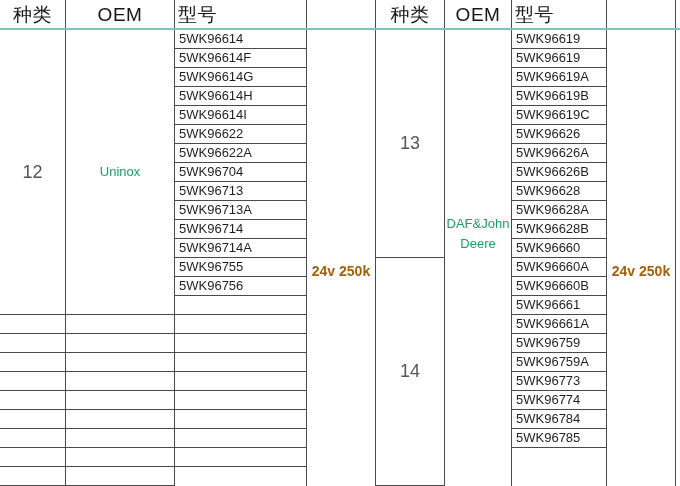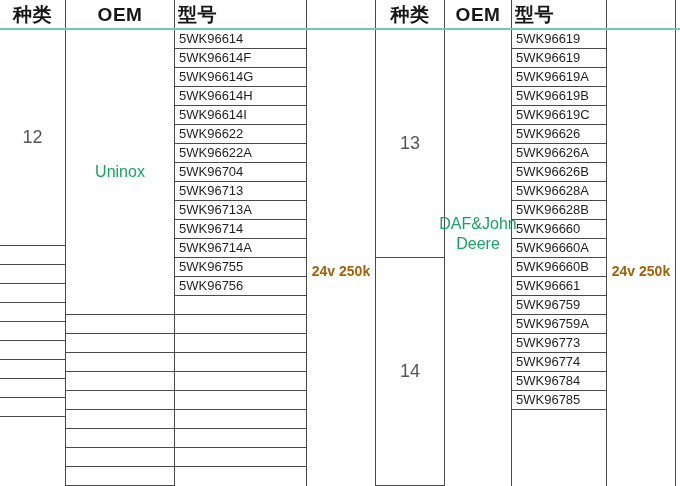--- a/index.html
+++ b/index.html
@@ -5,41 +5,41 @@
   * { margin: 0; padding: 0; box-sizing: border-box; }
   html, body { width: 680px; height: 486px; background: #fff; overflow: hidden; }
   body { font-family: "Liberation Sans", "DejaVu Sans", sans-serif; position: relative; }
 
   .sheet { position: absolute; left: 0; top: 0; width: 680px; height: 486px; background: #fff; }
   .tbl  { position: absolute; top: 0; height: 486px; }
   .col  { position: absolute; top: 0; height: 486px; border-right: 1px solid var(--grid, #4a4a4a); background: transparent; }
 
   .hdr {
     height: 30px; display: flex; align-items: center;
-    font-weight: bold; font-size: 19px; color: #161616;
+    font-weight: normal; font-size: 19px; color: #161616;
     letter-spacing: 0.5px; white-space: nowrap; overflow: hidden;
   }
   .hdr.center { justify-content: center; }
   .hdr.left   { padding-left: 3px; }
 
   .cell {
     height: 19px; border-bottom: 1px solid var(--grid, #4a4a4a);
     font-size: 13px; line-height: 18px; color: #1f1f1f;
     padding-left: 4px; white-space: nowrap; overflow: hidden;
   }
 
   .type-block {
     display: flex; align-items: center; justify-content: center;
     font-size: 18px; color: var(--typecol, #565656);
     border-bottom: 1px solid var(--grid, #4a4a4a);
   }
 
   .oem-block {
     display: flex; align-items: center; justify-content: center;
-    text-align: center; font-size: 16px; line-height: 20px;
+    text-align: center; font-size: 13px; line-height: 20px;
     color: var(--green, #18a262); padding: 0 2px;
   }
   .oem-block.bordered { border-bottom: 1px solid var(--grid, #4a4a4a); }
 
   .volt-block {
     height: 482px; display: flex; align-items: center; justify-content: center;
     font-size: 14px; font-weight: bold; color: #a16207; white-space: nowrap;
   }
 
   .teal-line {
@@ -49,21 +49,21 @@
 </style>
 </head>
 <body>
 
 <div class="sheet">
 
   <section class="tbl" style="left:0; width:376px;">
     <div class="col" style="left:0; width:66px;">
       <div class="hdr center">种类</div>
       <div>
-          <div class="type-block" style="height: 216px;">12</div>
+          <div class="type-block" style="height: 285px;">12</div>
           <div class="cell"></div>
           <div class="cell"></div>
           <div class="cell"></div>
           <div class="cell"></div>
           <div class="cell"></div>
           <div class="cell"></div>
           <div class="cell"></div>
           <div class="cell"></div>
           <div class="cell"></div>
         </div>
@@ -135,26 +135,28 @@
       <div class="hdr left">型号</div>
       <div>
           <div class="cell">5WK96619</div>
           <div class="cell">5WK96619</div>
           <div class="cell">5WK96619A</div>
           <div class="cell">5WK96619B</div>
           <div class="cell">5WK96619C</div>
           <div class="cell">5WK96626</div>
           <div class="cell">5WK96626A</div>
           <div class="cell">5WK96626B</div>
+          <div class="cell">5WK96628</div>
           <div class="cell">5WK96628A</div>
           <div class="cell">5WK96628B</div>
           <div class="cell">5WK96660</div>
           <div class="cell">5WK96660A</div>
           <div class="cell">5WK96660B</div>
           <div class="cell">5WK96661</div>
+          <div class="cell">5WK96661A</div>
           <div class="cell">5WK96759</div>
           <div class="cell">5WK96759A</div>
           <div class="cell">5WK96773</div>
           <div class="cell">5WK96774</div>
           <div class="cell">5WK96784</div>
           <div class="cell">5WK96785</div>
         </div>
     </div>
     <div class="col" style="left:231px; width:69px;">
       <div class="hdr"></div>

